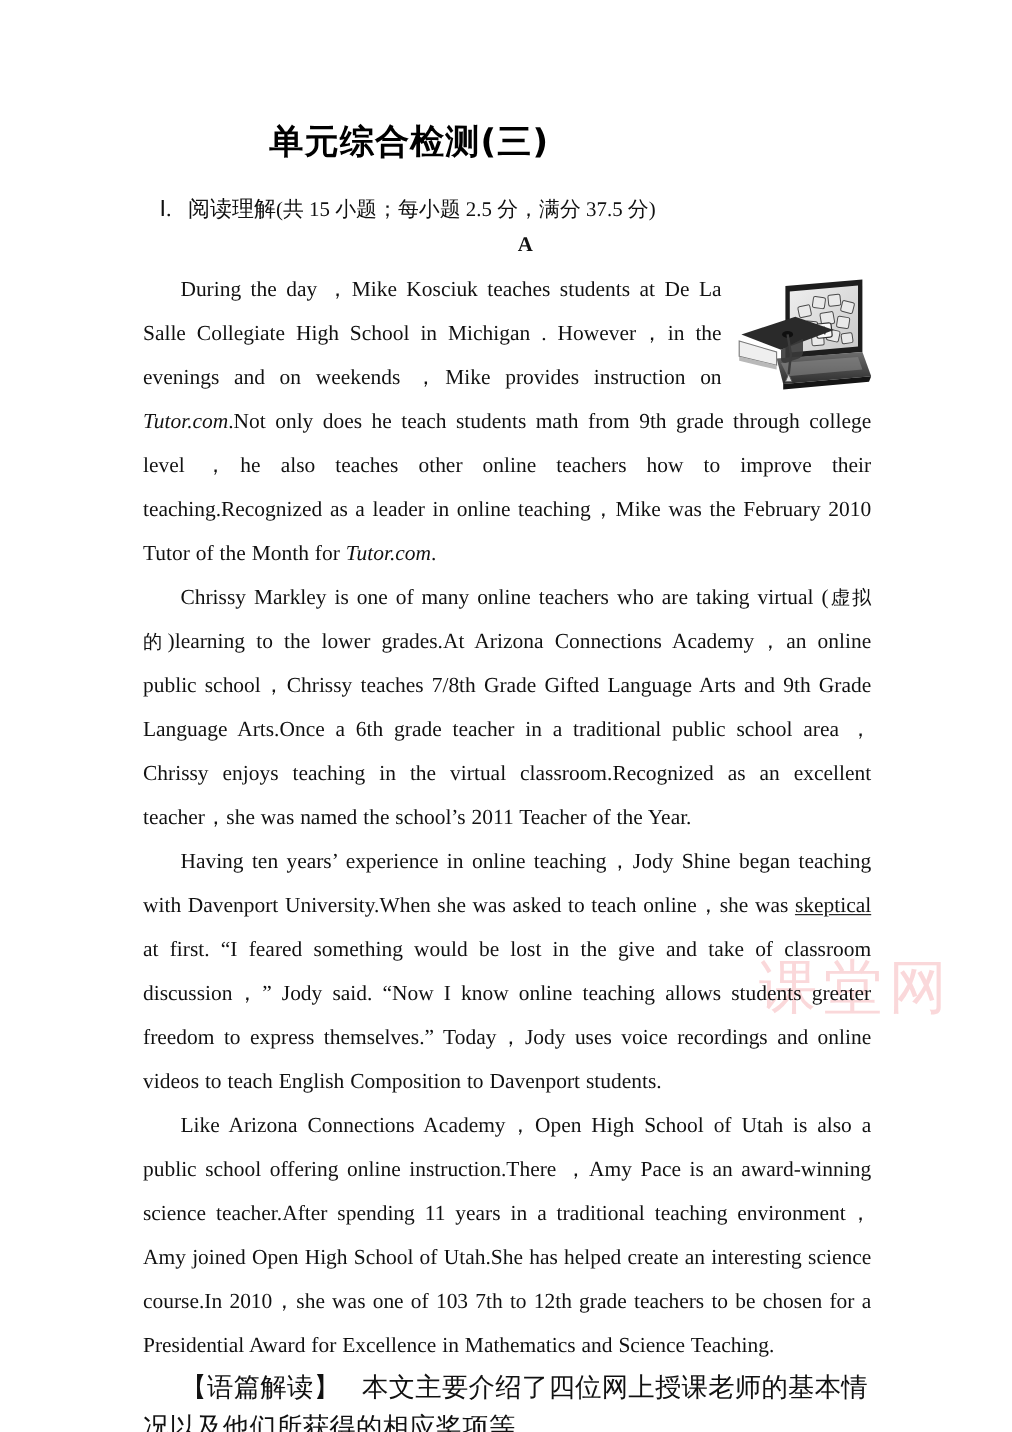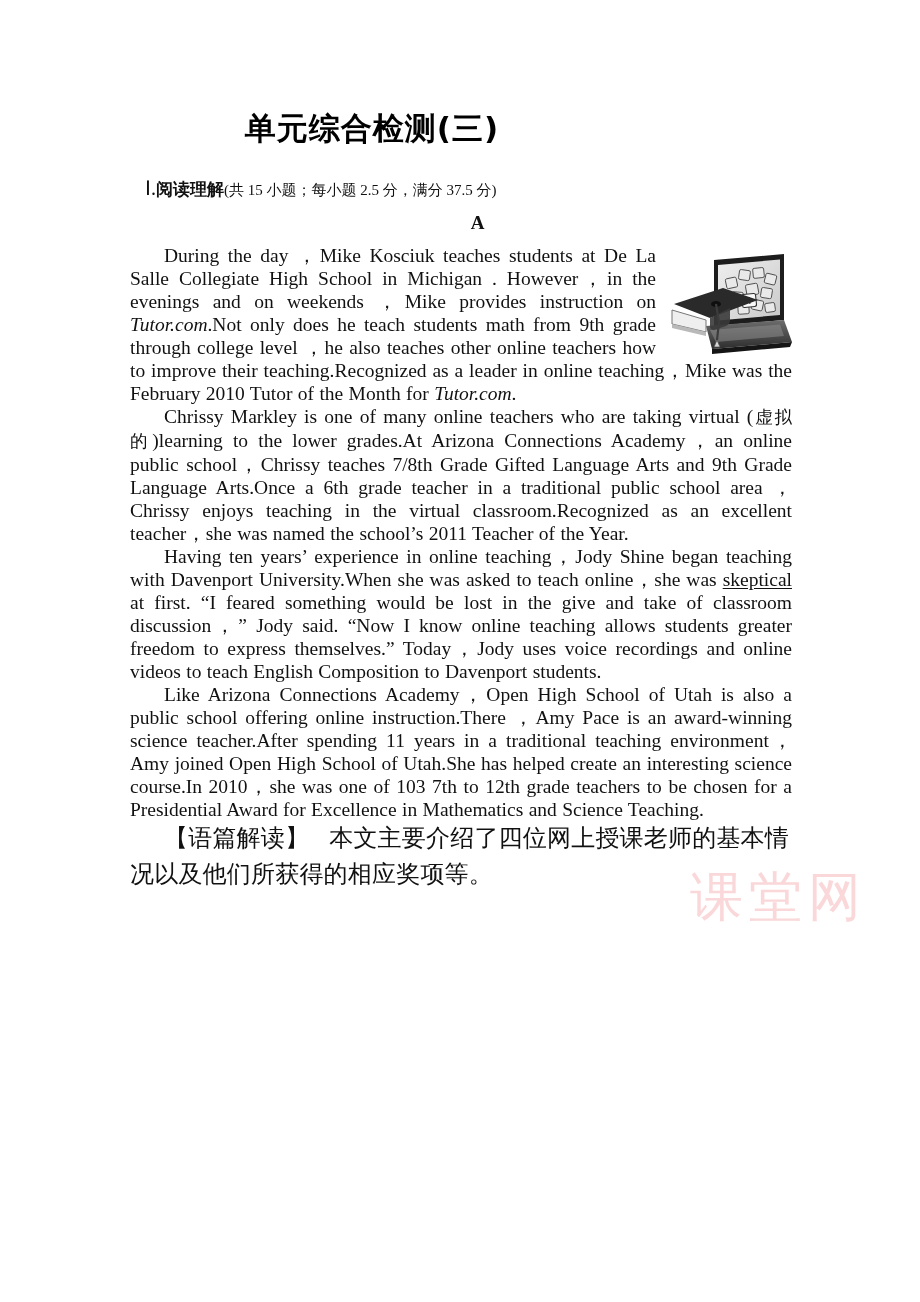--- a/index.html
+++ b/index.html
@@ -54,26 +54,27 @@
     left: 145px;
     top: 176px;
     font-size: 20px;
     white-space: nowrap;
   }
   .section-head .roman {
     font-family: "Liberation Serif", serif;
   }
   .section-head .sec-name {
     font-family: "DejaVu Sans", sans-serif;
-    font-weight: 700;
-    font-size: 17px;
+    font-weight: 400;
+    font-size: 20px;
+    margin-left: 15px;
   }
   .section-head .sec-meta {
     font-family: "Liberation Serif", serif;
-    font-size: 15px;
+    font-size: 19px;
   }
 
   
   .passage-letter {
     position: absolute;
     left: 0;
     top: 212px;
     width: 955px;
     text-align: center;
     font-family: "Liberation Serif", serif;
@@ -84,21 +85,21 @@
   
   .body-block {
     position: absolute;
     left: 130px;
     top: 244px;
     width: 662px;
   }
 
   .para {
     font-size: 19.5px;
-    line-height: 23px;
+    line-height: 40px;
     text-align: justify;
     text-justify: inter-word;
     margin: 0;
     text-indent: 34px;
     word-spacing: 0.5px;
   }
   .para.flow-around {
     
   }
   .para .ital { font-style: italic; }

